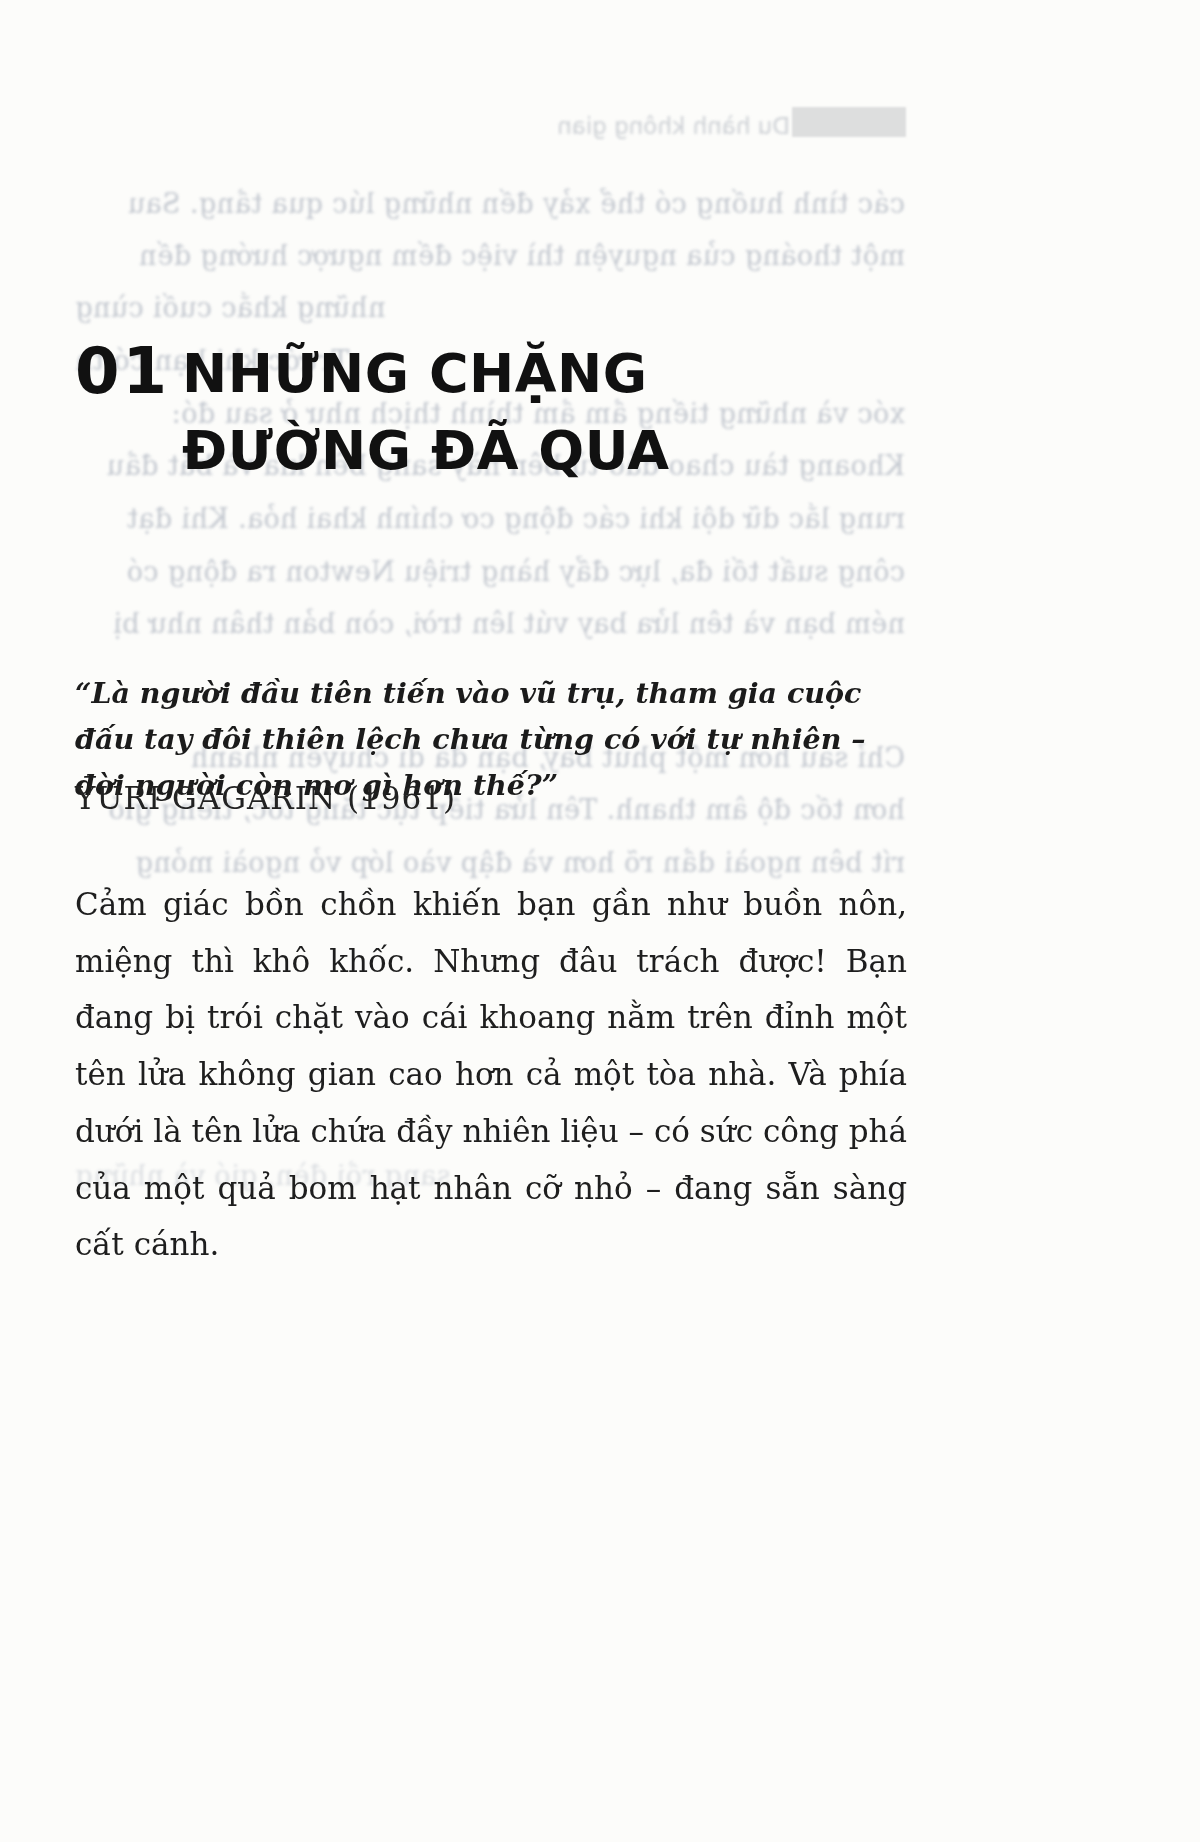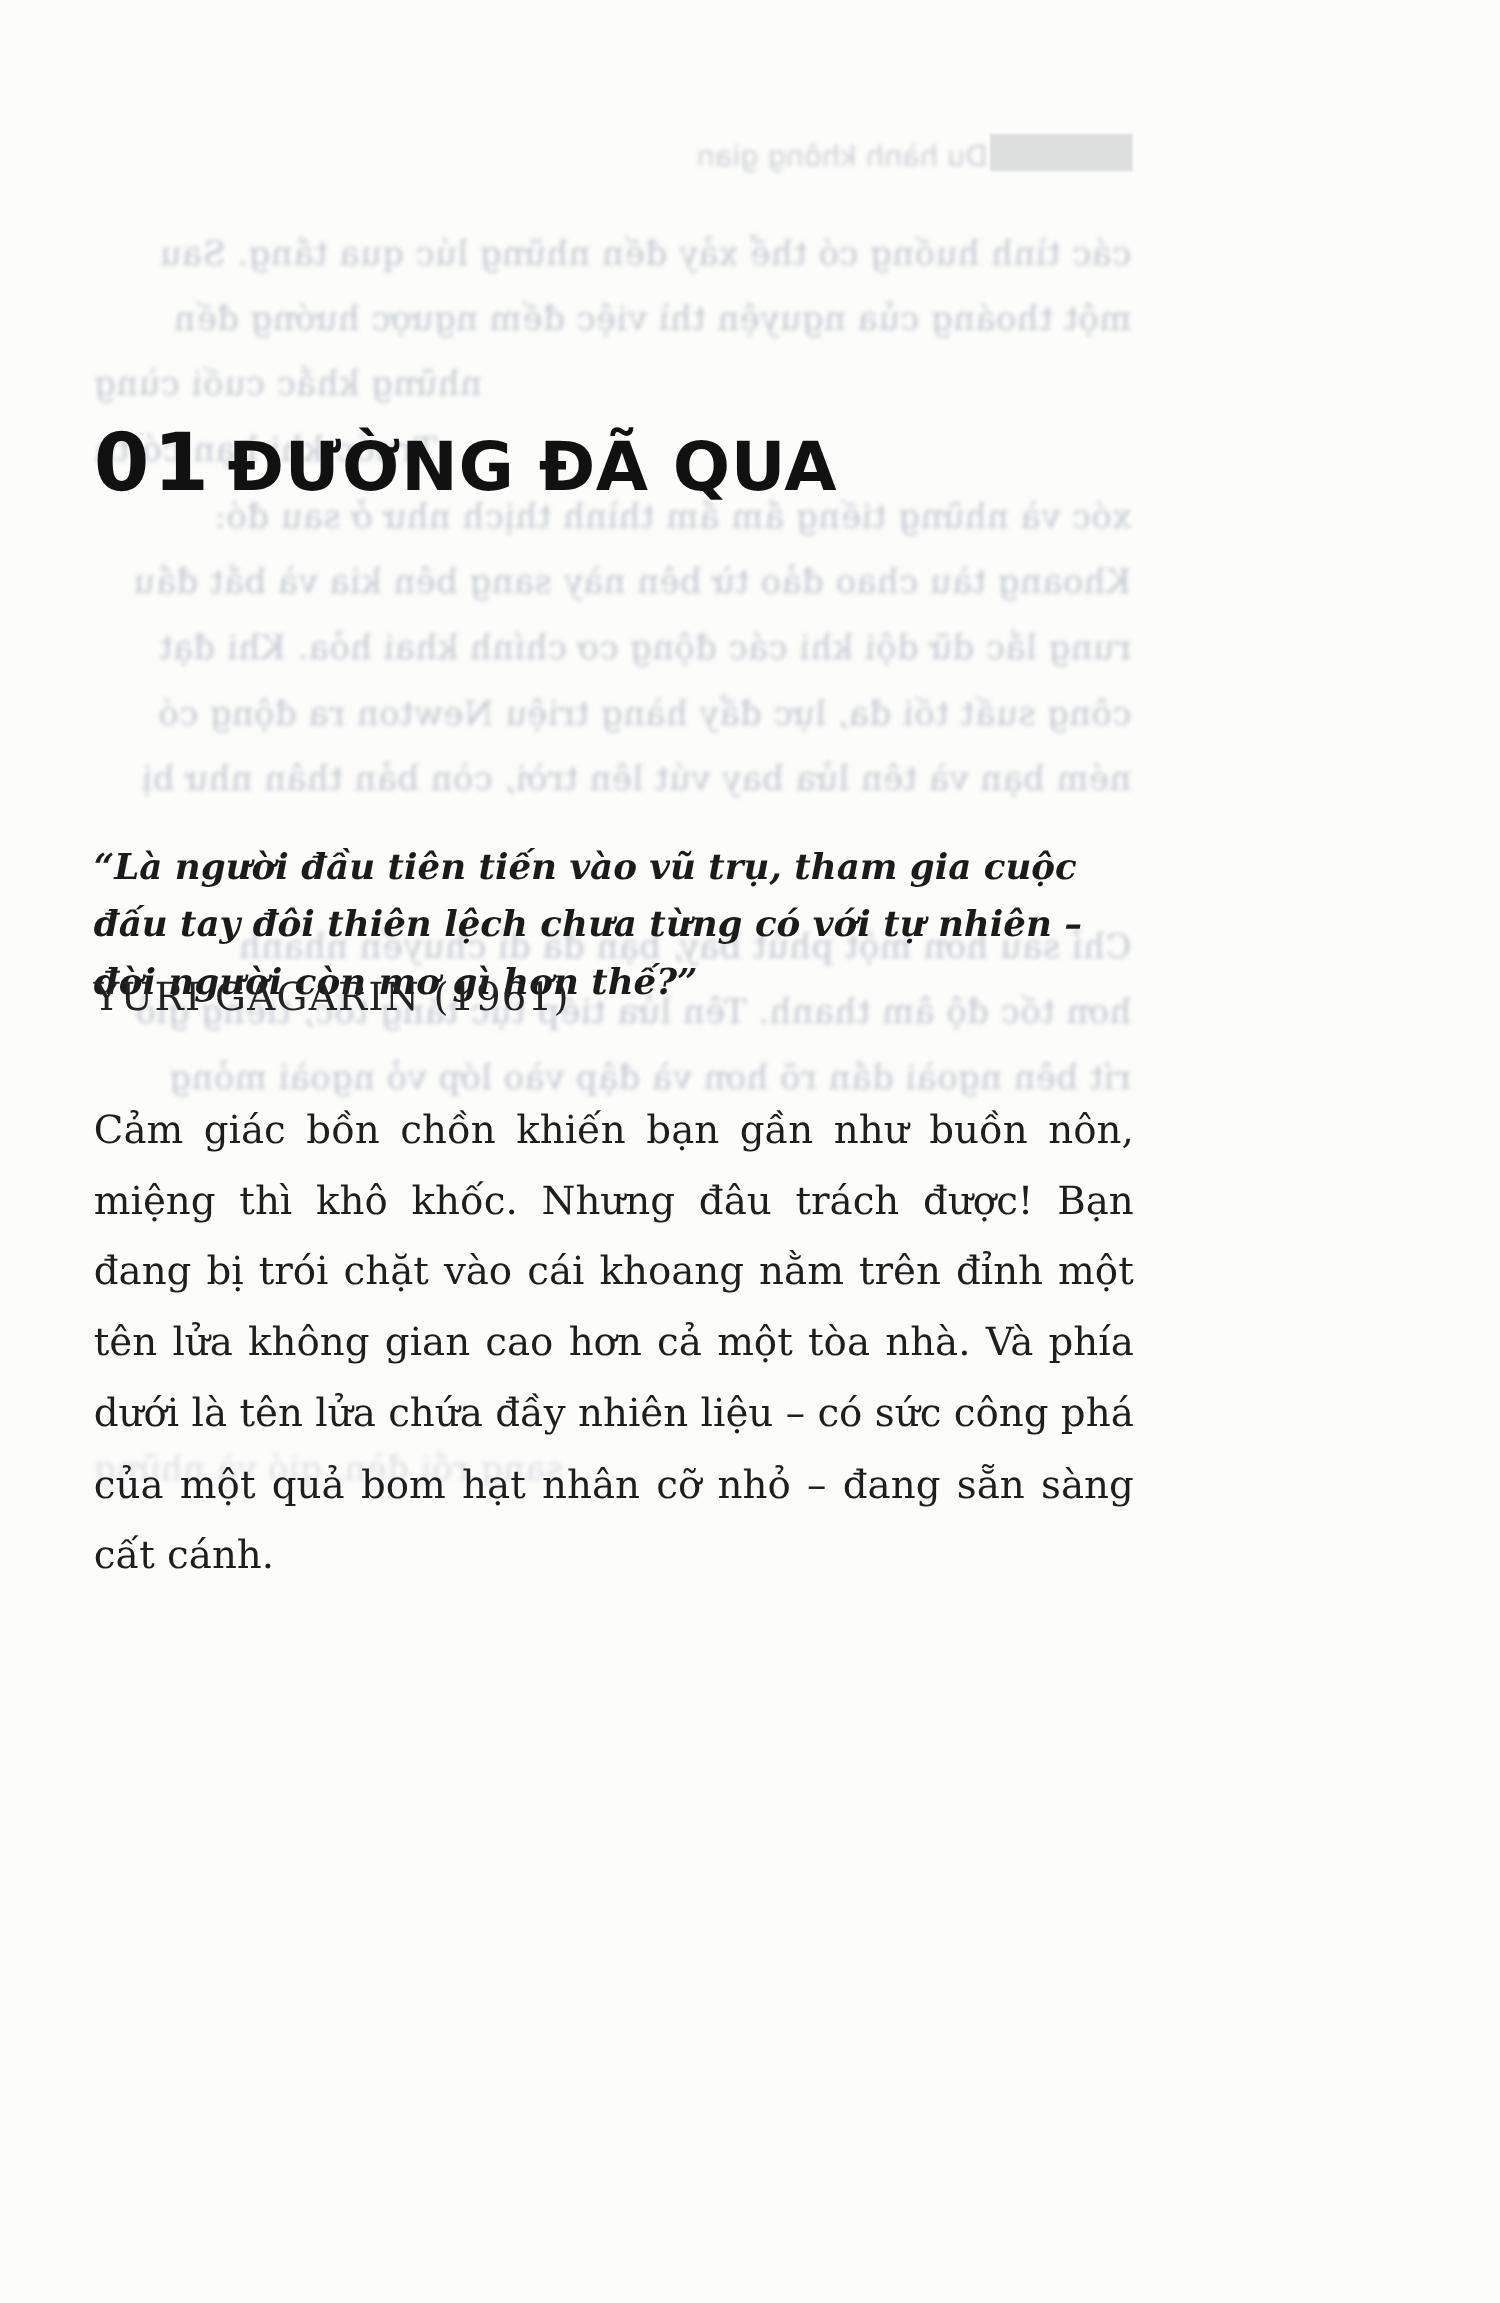--- a/index.html
+++ b/index.html
@@ -86,20 +86,21 @@
     <div class="ghost-line" style="top:608px">ném bạn và tên lửa bay vút lên trời, còn bản thân như bị</div>
     <div class="ghost-line" style="top:742px">Chỉ sau hơn một phút bay, bạn đã di chuyển nhanh</div>
     <div class="ghost-line" style="top:794px">hơn tốc độ âm thanh. Tên lửa tiếp tục tăng tốc, tiếng gió</div>
     <div class="ghost-line" style="top:847px">rít bên ngoài dần rõ hơn và đập vào lớp vỏ ngoài mỏng</div>
     <div class="ghost-line gl-end gl-faint" style="top:1160px">sang rồi đèn, gió và những</div>
   </div>
 
   <div class="chapter">
     <div class="chapter-number">01</div>
     <div class="chapter-title">
+      <div>NHỮNG CHẶNG</div>
       <div>ĐƯỜNG ĐÃ QUA</div>
     </div>
   </div>
 
   <div class="quote">“Là người đầu tiên tiến vào vũ trụ, tham gia cuộc đấu tay đôi thiên lệch chưa từng có với tự nhiên – đời người còn mơ gì hơn thế?”</div>
   <div class="attribution">YURI GAGARIN (1961)</div>
 
   <div class="body-text">
     <p class="para">Cảm giác bồn chồn khiến bạn gần như buồn nôn, miệng thì khô khốc. Nhưng đâu trách được! Bạn đang bị trói chặt vào cái khoang nằm trên đỉnh một tên lửa không gian cao hơn cả một tòa nhà. Và phía dưới là tên lửa chứa đầy nhiên liệu – có sức công phá của một quả bom hạt nhân cỡ nhỏ – đang sẵn sàng cất cánh.</p>
   </div>

